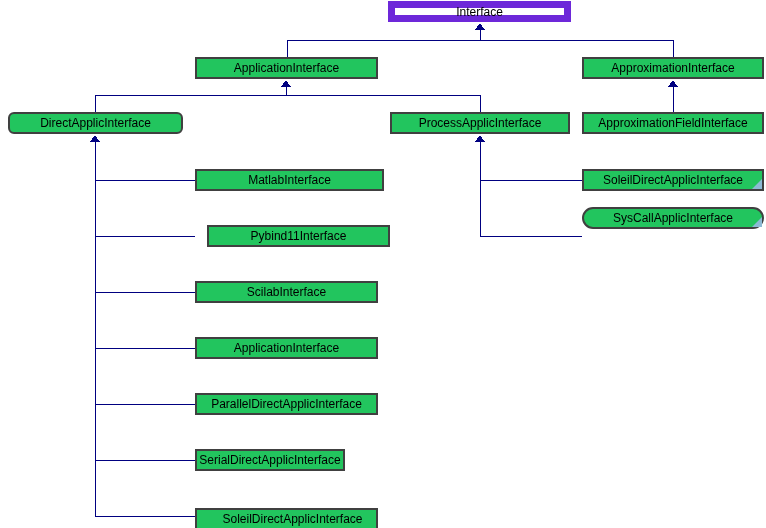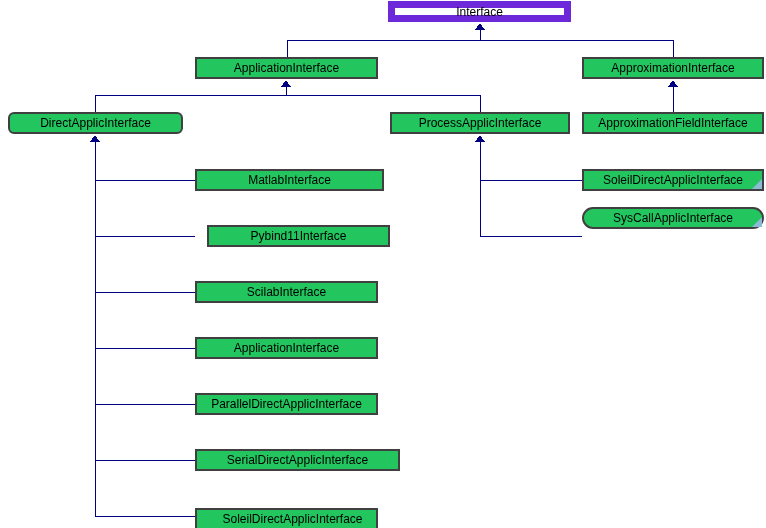--- a/index.html
+++ b/index.html
@@ -97,21 +97,21 @@
   </div>
 
   <div class="node" style="left:195px;top:337px;width:183px;">
     <span class="lbl">ApplicationInterface</span>
   </div>
 
   <div class="node" style="left:195px;top:393px;width:183px;">
     <span class="lbl">ParallelDirectApplicInterface</span>
   </div>
 
-  <div class="node" style="left:195px;top:449px;width:205px;">
+  <div class="node" style="left:195px;top:449px;width:150px;">
     <span class="lbl">SerialDirectApplicInterface</span>
   </div>
 
   <div class="node" style="left:195px;top:508px;width:183px;padding-left:12px;">
     <span class="lbl">SoleilDirectApplicInterface</span>
   </div>
 
   <div class="node" style="left:582px;top:169px;width:182px;">
     <span class="lbl">SoleilDirectApplicInterface</span>
     <span class="fold"></span>

